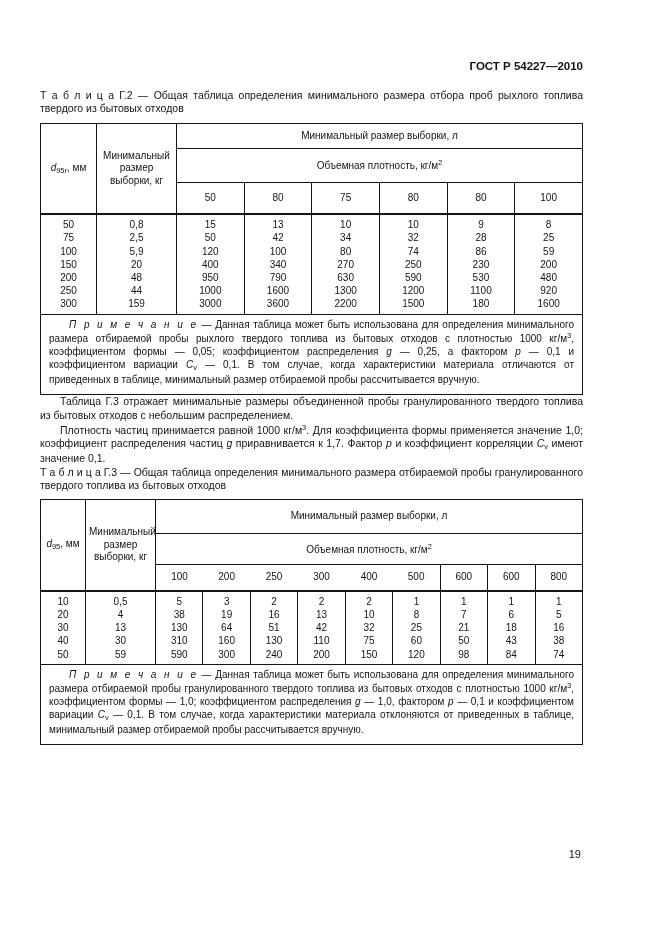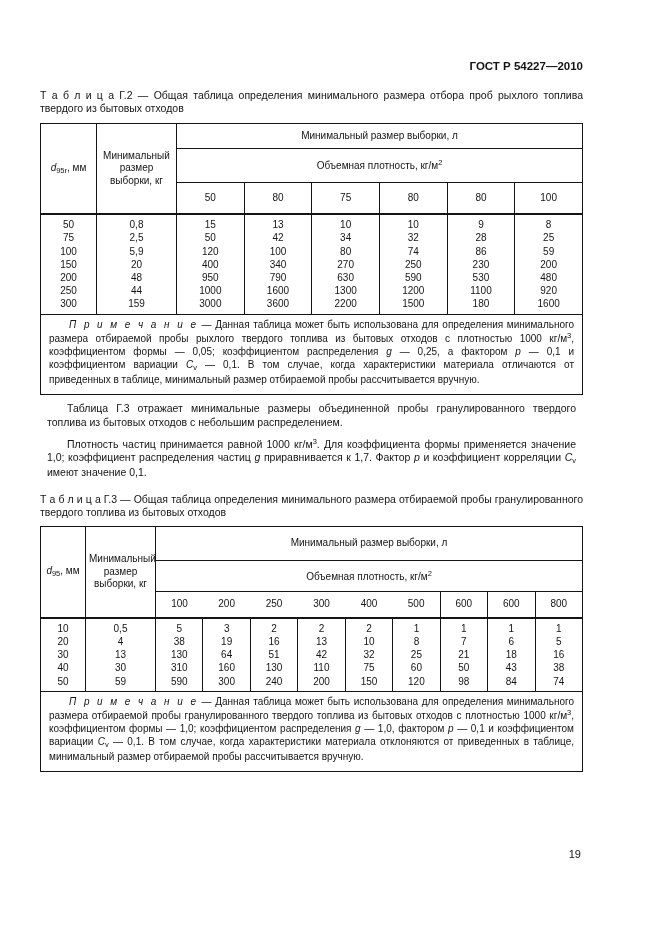--- a/index.html
+++ b/index.html
@@ -21,22 +21,22 @@
   tbody[data-rows] td{border-top:none;border-bottom:none;padding:0 2px;line-height:13.2px;}
   tbody[data-rows] tr:first-child td{padding-top:3px;}
   tbody[data-rows] tr:last-child td{padding-bottom:3px;}
   .note-row td{border-top:1px solid #141414;text-align:justify;padding:3px 8px 8px 8px;margin-top:28px;}
   .note-row p{margin:0;text-indent:20px;font-size:10px;line-height:1.32;}
   .note-label{font-style:italic;letter-spacing:2px;}
   sub{font-size:7.5px;vertical-align:-2px;text-align:right;}
   sup{font-size:7.5px;vertical-align:4px;}
   .var{font-style:italic;}
   .heading{font-weight:bold;font-size:10.5px;line-height:1.3;margin:14px 0 0 0;text-indent:20px;text-align:justify;}
-  .para{font-size:10.5px;line-height:1.3;margin:7px;text-indent:20px;text-align:justify;}
-  .cap-g3{margin-top:13px;}
+  .para{font-size:10.5px;line-height:1.3;margin:0;text-indent:20px;text-align:justify;}
+  .cap-g3{}
   .page-number{position:absolute;top:848px;right:80px;font-size:11px;}
 </style>
 </head>
 <body>
 
 <div class="page">
 
   <div class="gost-header">ГОСТ Р 54227—2010</div>
 
   <p class="caption"><span>Т а б л и ц а   Г.2</span><span> — Общая таблица определения минимального размера отбора проб рыхлого топлива твердого из бытовых отходов</span></p>

